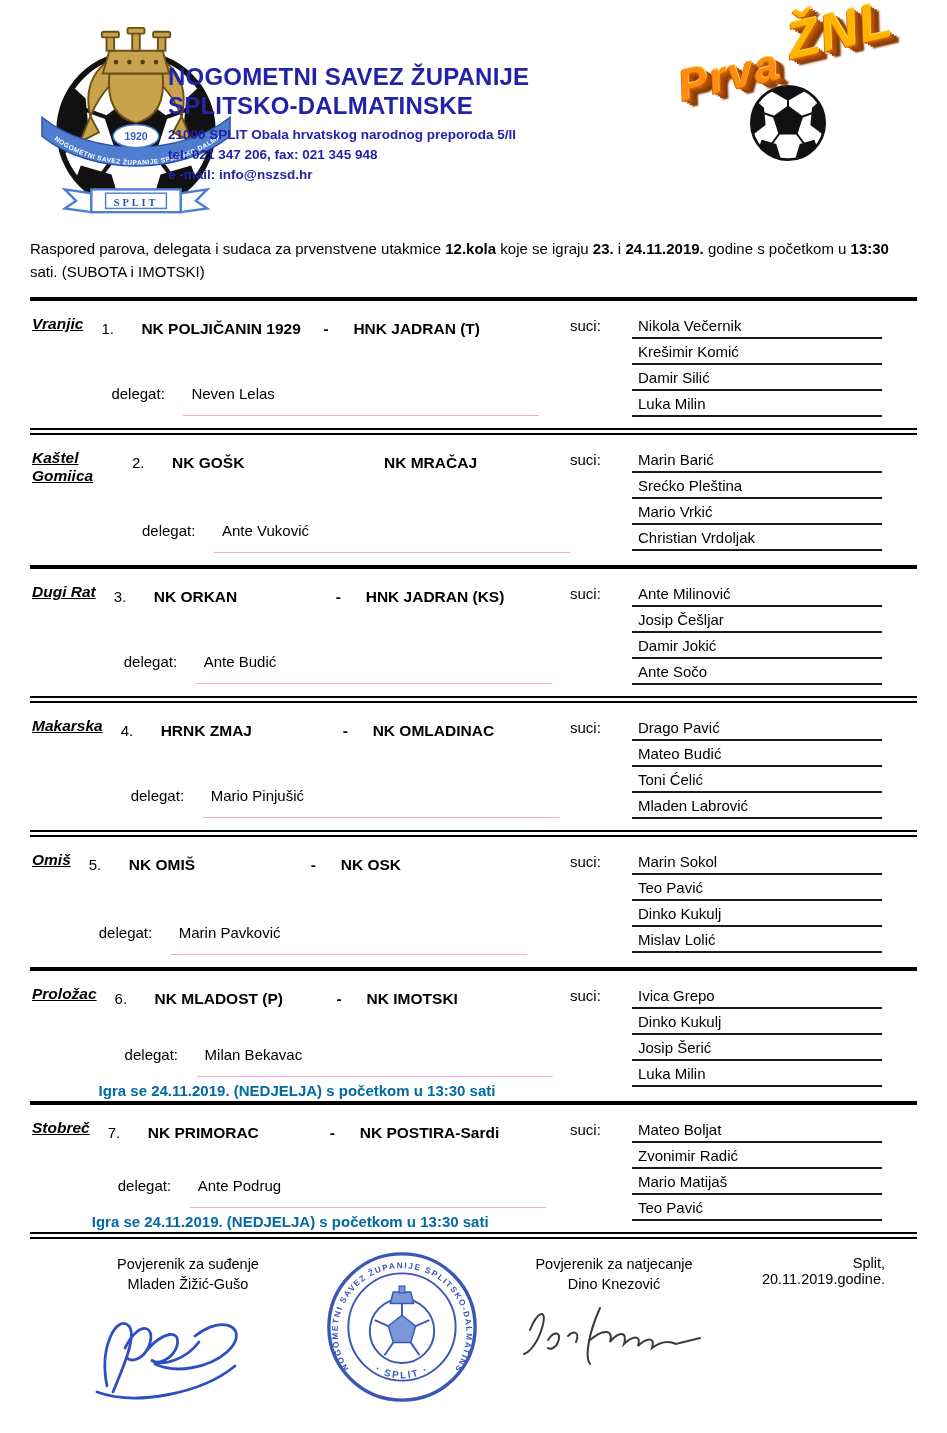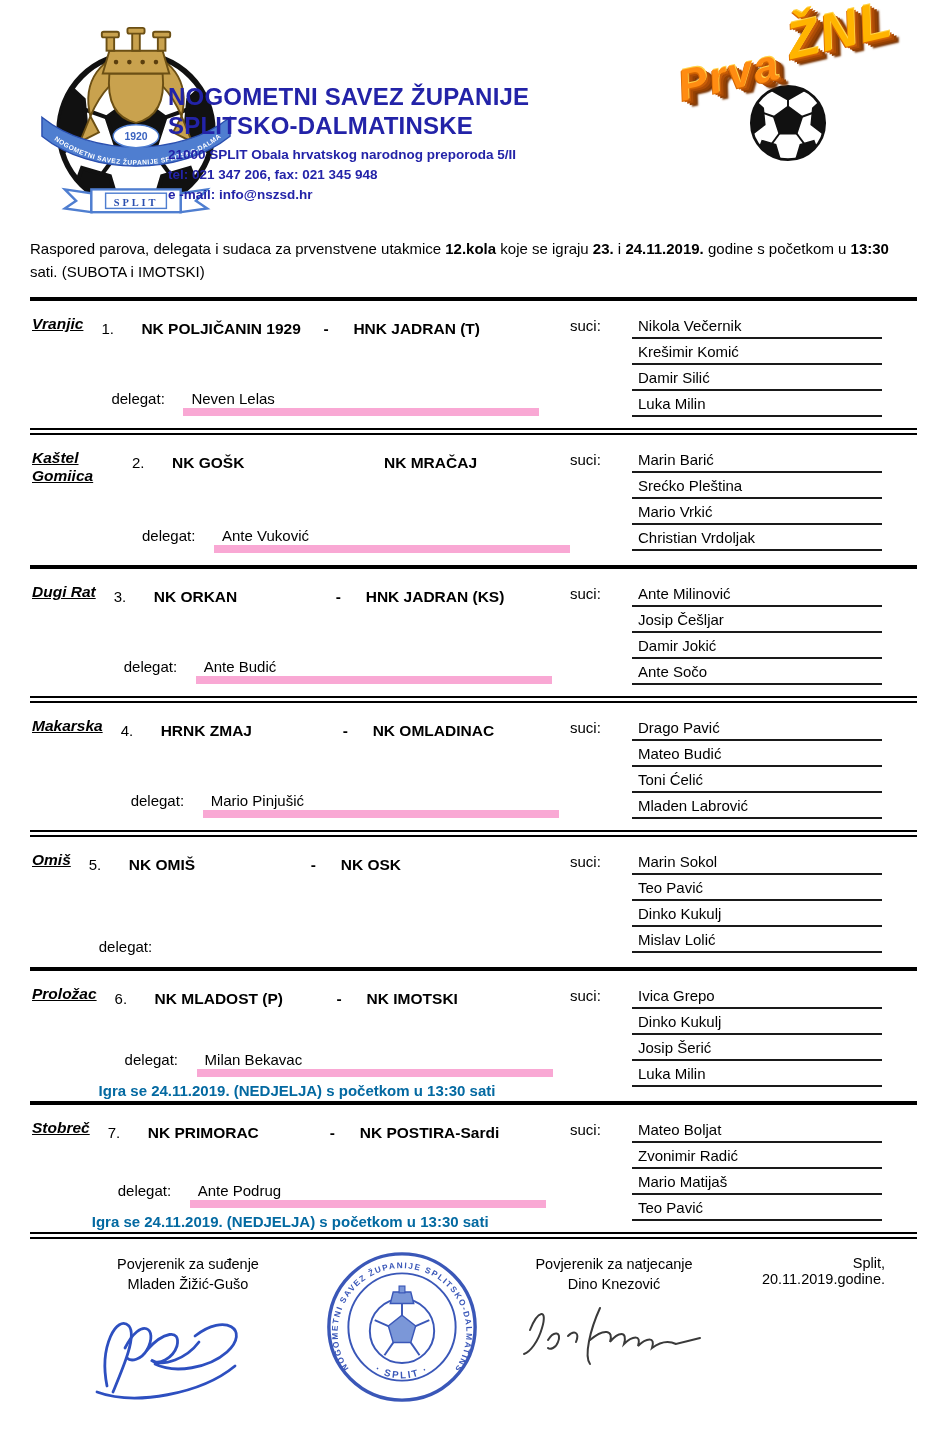--- a/index.html
+++ b/index.html
@@ -5,21 +5,21 @@
   html,body{margin:0;padding:0;}
   body{
     width:947px;height:1433px;overflow:hidden;background:#fff;color:#000;
     font-family:"Liberation Sans",sans-serif;position:relative;
   }
   .page{padding:0 30px;}
 
   
   .letterhead{position:relative;height:220px;}
   .club-logo{position:absolute;left:6px;top:26px;width:200px;height:190px;}
-  .org-block{position:absolute;left:138px;top:82px;color:#2323a8;}
+  .org-block{position:absolute;left:138px;top:62px;color:#2323a8;}
   .org-title{font-size:24px;font-weight:bold;line-height:1.22;letter-spacing:.2px;}
   .org-addr{font-size:13.5px;font-weight:bold;line-height:1.5;}
   .org-addr-first{margin-top:4px;}
   .league-logo{position:absolute;right:34px;top:30px;width:218px;}
   .prva-3d{transform:rotate(-13deg);margin-left:10px;white-space:nowrap;}
   .prva-w1,.prva-w2{
     font-weight:bold;font-style:italic;letter-spacing:2px;display:inline-block;
     color:#ff8c12;
     text-shadow:1px -1px 0 #ffd54a,-1px 1px 0 #d86700,2px 2px 0 #c75c08,4px 4px 0 #ad4c06,6px 6px 0 #934004,8px 8px 2px #7c3503;
   }
@@ -41,21 +41,21 @@
   .match-body{display:flex;flex:1;}
   .col-left{flex:1;display:flex;flex-direction:column;}
   .match-row{display:flex;align-items:baseline;margin-top:9px;font-size:15.5px;}
   .num{margin-left:18px;width:40px;font-size:15px;}
   .home{width:182px;font-weight:bold;}
   .dash{width:30px;font-weight:bold;text-align:left;}
   .away{font-weight:bold;}
   .delegat-row{display:flex;align-items:baseline;margin-top:auto;margin-bottom:12px;font-size:15px;}
   .has-note .delegat-row{margin-bottom:3px;}
   .delegat-label{margin-left:28px;width:72px;}
-  .delegat-name{width:348px;border-bottom:8px solid #f9a8d4;padding:0 0 1px 8px;}
+  .delegat-name{width:348px;border-bottom:1px solid #f9a8d4;padding:0 0 13px 8px;}
   .match-note{color:#0369a1;font-weight:bold;font-size:15px;margin:2px 0 2px 2px;}
   .col-right{width:312px;margin-right:35px;display:flex;margin-top:2px;}
   .suci-label{width:62px;font-size:15px;padding-top:4px;}
   .ref-list{flex:1;}
   .ref{height:26px;line-height:25px;border-bottom:2px solid #1a1a1a;font-size:15px;padding-left:6px;box-sizing:border-box;}
 
   
   .footer{display:flex;padding:16px 12px 0 30px;align-items:flex-start;}
   .f-left{width:256px;text-align:center;}
   .f-title{font-size:14.5px;line-height:1.35;}
@@ -288,20 +288,21 @@
       <div class="match-body">
         <div class="col-left">
           <div class="match-row">
             <span class="num">5.</span>
             <span class="home">NK OMIŠ</span>
             <span class="dash">-</span>
             <span class="away">NK OSK</span>
           </div>
           <div class="delegat-row">
             <span class="delegat-label">delegat:</span>
+            <span class="delegat-name">Marin Pavković</span>
           </div>
 
         </div>
         <div class="col-right">
           <div class="suci-label">suci:</div>
           <div class="ref-list">
             <div class="ref">Marin Sokol</div>
             <div class="ref">Teo Pavić</div>
             <div class="ref">Dinko Kukulj</div>
             <div class="ref">Mislav Lolić</div>

